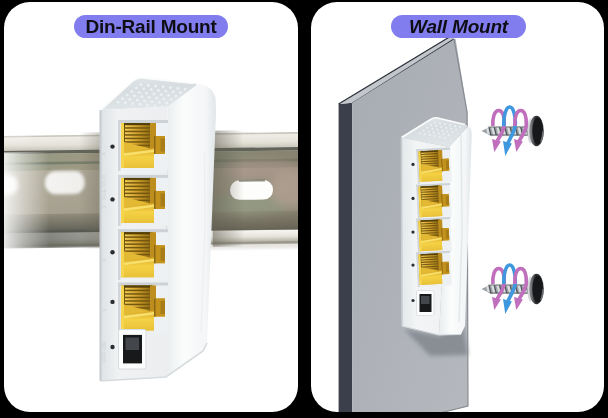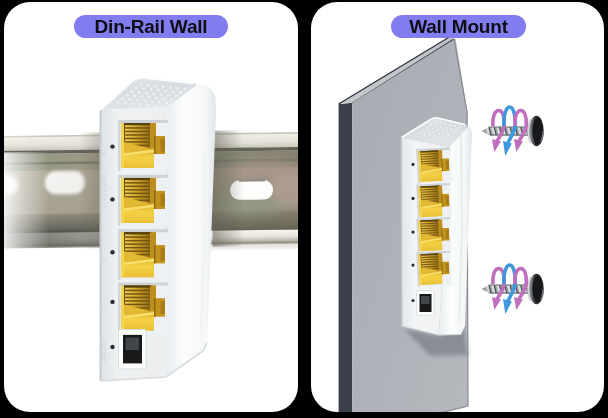--- a/index.html
+++ b/index.html
@@ -328,21 +328,21 @@
           <text x="101.5" y="258" transform="rotate(-90 101.5 258)" text-anchor="middle">2</text>
           <text x="101.5" y="308" transform="rotate(-90 101.5 308)" text-anchor="middle">1</text>
           <text x="102" y="185" transform="rotate(-90 102 185)" text-anchor="middle" font-size="6">PoE OUT</text>
           <text x="102" y="350" transform="rotate(-90 102 350)" text-anchor="middle" font-size="5.5">OFF ON</text>
         </g>
         <rect x="114.5" y="327.5" width="27.5" height="39.5" rx="2" fill="#fcfdfd" stroke="#d8dde0" stroke-width="1"></rect>
         <rect x="119" y="332.9" width="19" height="28.5" fill="#17191b"></rect>
         <rect x="121.5" y="335.5" width="13.5" height="12.5" fill="#43474c"></rect>
       </g>
     </svg>
-    <div class="pill" style="left:70px;width:154px;">Din-Rail Wall</div>
+    <div class="pill" style="left:70px;width:154px;">Din-Rail Mount</div>
   </div>
   <div class="panel" id="pR">
     <svg width="293" height="410" viewBox="0 0 293 410" xmlns="http://www.w3.org/2000/svg">
       <path d="M27.6,102 L41.2,100.8 L41.2,410 L27.6,410 Z" fill="#3b3f4b"></path>
       <path d="M27.6,102 L140.5,33.8 L143,36.8 L41.2,100.8 Z" fill="#c3c7cb"></path>
       <path d="M27.6,102 L140.5,33.8" stroke="#2c3039" stroke-width="1.3" fill="none"></path>
       <path d="M41.2,101.2 L143,37.1" stroke="#2c3039" stroke-width="1.3" fill="none"></path>
       <path d="M41.2,100.8 L144.5,36.5 L156.5,110 L157,404 L125,412 L41.2,410 Z" fill="url(#wallface)"></path>
       <path d="M143,36.8 L156,110 L157,404 L125,412" stroke="#888c92" stroke-width="1.2" fill="none"></path>
       <g filter="url(#blur2)">
@@ -593,14 +593,14 @@
         <ellipse cx="226.7" cy="287" rx="5.4" ry="13.4" fill="#17181a"></ellipse>
         <path d="M230.0,298 Q232.0,292 232.1,287" fill="none" stroke="#6a6e73" stroke-width="1.6"></path>
       </g>
       <path d="M181.9,282 C181.3,273 183.7,266.5 187.7,266.5 C191.7,266.5 193.7,273 193.3,281 C192.9,286.5 189.3,292 185.5,298" fill="none" stroke="#c06fbd" stroke-width="3.6"></path>
       <path d="M181.0,295 L189.9,297.5 L183.3,308 Z" fill="#c06fbd"></path>
       <path d="M192.9,282 C192.3,273 194.7,263 198.7,263 C202.7,263 204.7,273 204.3,281 C203.9,286.5 200.3,292 196.5,300" fill="none" stroke="#3f97de" stroke-width="3.6"></path>
       <path d="M192.0,297 L200.9,299.5 L194.3,312 Z" fill="#3f97de"></path>
       <path d="M203.9,282 C203.3,273 205.7,266.5 209.7,266.5 C213.7,266.5 215.7,273 215.3,281 C214.9,286.5 211.3,292 207.5,298" fill="none" stroke="#c06fbd" stroke-width="3.6"></path>
       <path d="M203.0,295 L211.9,297.5 L205.3,308 Z" fill="#c06fbd"></path>
     </svg>
-    <div class="pill" style="left:80px;width:135px;">Wall Mount</div>
+    <div class="pill" style="left:80px;width:135px;font-style:italic;">Wall Mount</div>
   </div>
 
 </body></html>

